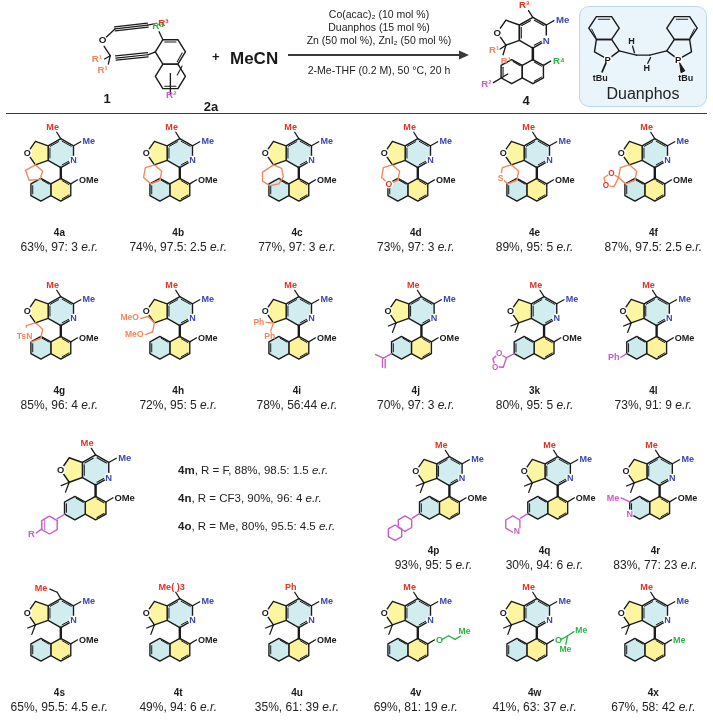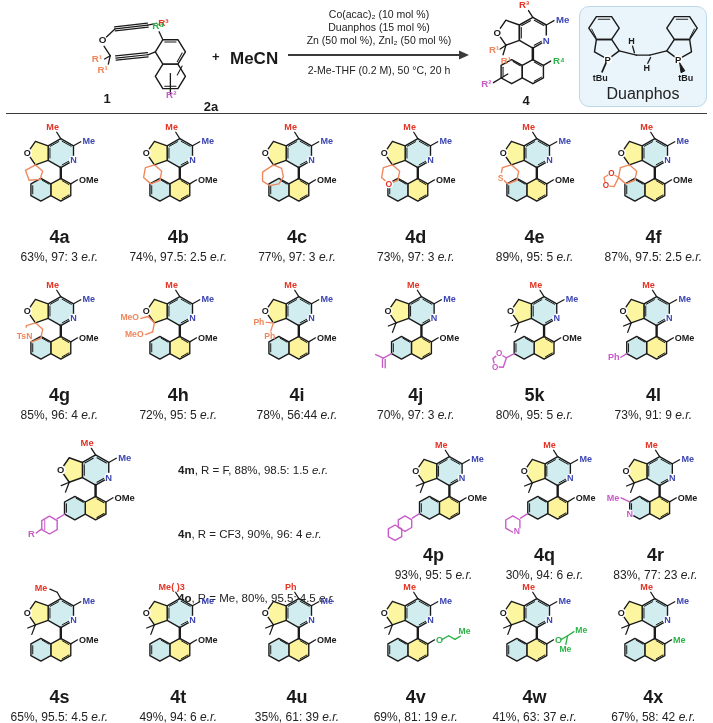--- a/index.html
+++ b/index.html
@@ -11,21 +11,21 @@
   .mecn{font-size:17px;font-weight:bold;}
   .arrow-block{display:flex;flex-direction:column;width:182px;}
   .cond{font-size:10.5px;line-height:13px;text-align:center;color:#222;white-space:nowrap;}
   .cond-below{margin-top:3px;}
   .ligand-box{box-sizing:border-box;width:128px;height:101px;border-radius:10px;
               display:flex;flex-direction:column;align-items:center;padding-top:2px;}
   .ligand-name{font-size:16px;color:#222;margin-top:-2px;}
   .divider{position:absolute;left:6px;right:6px;top:113px;border-top:1.6px solid #3a3a3a;}
   .row{position:absolute;left:0;width:713px;display:flex;}
   .card{display:flex;flex-direction:column;align-items:center;}
-  .card .cid{font-weight:bold;font-size:18px;margin-top:1px;}
+  .card .cid{font-weight:bold;font-size:10px;margin-top:1px;}
   .card .res{font-size:12px;color:#222;margin-top:2px;white-space:nowrap;}
   .res i, .mno-line i{font-style:italic;}
   .mno-text{display:flex;flex-direction:column;justify-content:flex-start;padding-top:26px;}
   .mno-line{font-size:11.5px;color:#222;margin-bottom:16px;white-space:nowrap;}
   .mno-line b{font-weight:bold;}
 </style>
 </head>
 <body>
 
 <div class="page">
@@ -498,21 +498,21 @@
             <line x1="46" y1="47" x2="42" y2="57.5" stroke="#1a1a1a" stroke-width="1.4" stroke-linecap="round"></line>
             <line x1="85" y1="68" x2="92.5" y2="63.5" stroke="#1a1a1a" stroke-width="1.4" stroke-linecap="round"></line>
             <text x="94" y="66.5" fill="#1a1a1a" font-size="10" text-anchor="start" font-weight="bold" font-family="&quot;Liberation Sans&quot;,sans-serif">OMe</text>
             <line x1="41" y1="81" x2="32.5" y2="85.5" stroke="#c75bc8" stroke-width="1.5" stroke-linecap="round"></line>
             <polygon points="32.5,85.5 24.5,81 17.5,86.5 20,95.5 29,96" fill="none" stroke="#c75bc8" stroke-width="1.5" stroke-linejoin="round"></polygon>
             <circle cx="24.5" cy="81" r="4" fill="#fff"></circle>
             <text x="24.5" y="84" fill="#c75bc8" font-size="9" text-anchor="middle" font-weight="bold" font-family="&quot;Liberation Sans&quot;,sans-serif">O</text>
             <circle cx="20" cy="95.5" r="4" fill="#fff"></circle>
             <text x="20" y="98.5" fill="#c75bc8" font-size="9" text-anchor="middle" font-weight="bold" font-family="&quot;Liberation Sans&quot;,sans-serif">O</text>
           </svg>
-          <div class="cid">5k</div>
+          <div class="cid">3k</div>
           <div class="res">80%, 95: 5 <i>e.r.</i></div>
         </div>
         <div class="card" style="width: 118.8px;">
           <svg width="116" height="106" viewBox="0 0 128 112">
             <polygon points="68,18 82,26 82,42 68,50 54,42 54,26" fill="#d2edf0" stroke="#1a1a1a" stroke-width="1.5" stroke-linejoin="round"></polygon>
             <polygon points="54,26 54,42 40,47 31,34 40,21" fill="#fdf6a0" stroke="#1a1a1a" stroke-width="1.5" stroke-linejoin="round"></polygon>
             <polygon points="68,62 79,68 79,81 68,87 57,81 57,68" fill="#fdf39b" stroke="#1a1a1a" stroke-width="1.5" stroke-linejoin="round"></polygon>
             <polygon points="57,68 57,81 46,87 35,81 35,68 46,62" fill="#cdeaed" stroke="#1a1a1a" stroke-width="1.5" stroke-linejoin="round"></polygon>
             <line x1="69.5" y1="21" x2="79.5" y2="26.5" stroke="#1a1a1a" stroke-width="1.1" stroke-linecap="round"></line>
             <line x1="79.5" y1="41.5" x2="69.5" y2="47" stroke="#1a1a1a" stroke-width="1.1" stroke-linecap="round"></line>
@@ -570,21 +570,21 @@
             <line x1="64" y1="47" x2="60" y2="57.5" stroke="#1a1a1a" stroke-width="1.4" stroke-linecap="round"></line>
             <line x1="103" y1="68" x2="110.5" y2="63.5" stroke="#1a1a1a" stroke-width="1.4" stroke-linecap="round"></line>
             <text x="112" y="66.5" fill="#1a1a1a" font-size="10" text-anchor="start" font-weight="bold" font-family="&quot;Liberation Sans&quot;,sans-serif">OMe</text>
             <line x1="59" y1="81" x2="51" y2="86" stroke="#c75bc8" stroke-width="1.5" stroke-linecap="round"></line>
             <polygon points="43.0,83.0 51.2,87.8 51.2,97.3 43.0,102.0 34.8,97.3 34.8,87.8" fill="none" stroke="#c75bc8" stroke-width="1.5" stroke-linejoin="round"></polygon>
             <line x1="38" y1="87" x2="38" y2="97.5" stroke="#c75bc8" stroke-width="1.1" stroke-linecap="round"></line>
             <line x1="34.8" y1="96.5" x2="29" y2="101" stroke="#c75bc8" stroke-width="1.5" stroke-linecap="round"></line>
             <text x="27.5" y="105" fill="#c75bc8" font-size="10" text-anchor="end" font-weight="bold" font-family="&quot;Liberation Sans&quot;,sans-serif">R</text>
           </svg>
         </div>
-        <div class="mno-text" style="width: 200px; gap: 36px;">
+        <div class="mno-text" style="width: 200px;">
           <div class="mno-line"><b>4m</b>, R = F, 88%, 98.5: 1.5 <i>e.r.</i></div>
           <div class="mno-line"><b>4n</b>, R = CF3, 90%, 96: 4 <i>e.r.</i></div>
           <div class="mno-line"><b>4o</b>, R = Me, 80%, 95.5: 4.5 <i>e.r.</i></div>
         </div>
         <div class="card" style="width: 111px;">
           <svg width="116" height="106" viewBox="0 0 128 112">
             <polygon points="81,18 95,26 95,42 81,50 67,42 67,26" fill="#d2edf0" stroke="#1a1a1a" stroke-width="1.5" stroke-linejoin="round"></polygon>
             <polygon points="67,26 67,42 53,47 44,34 53,21" fill="#fdf6a0" stroke="#1a1a1a" stroke-width="1.5" stroke-linejoin="round"></polygon>
             <polygon points="81,62 92,68 92,81 81,87 70,81 70,68" fill="#fdf39b" stroke="#1a1a1a" stroke-width="1.5" stroke-linejoin="round"></polygon>
             <polygon points="70,68 70,81 59,87 48,81 48,68 59,62" fill="#cdeaed" stroke="#1a1a1a" stroke-width="1.5" stroke-linejoin="round"></polygon>

